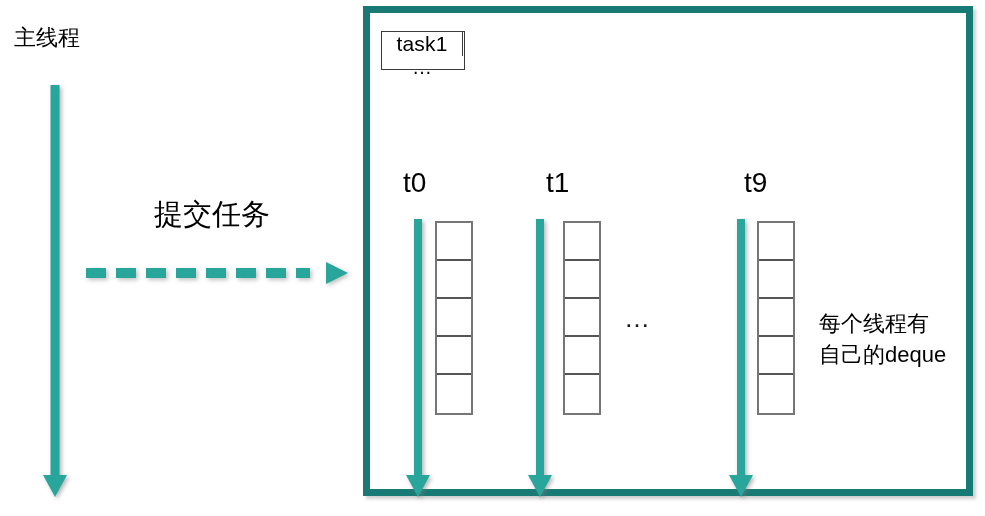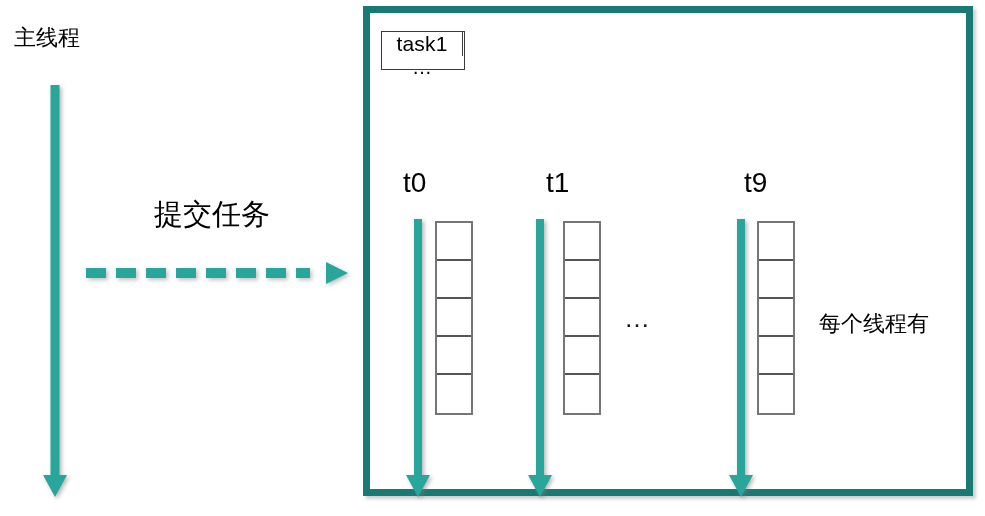--- a/index.html
+++ b/index.html
@@ -273,15 +273,16 @@
   <div class="deque" style="left:757px; top:221px;">
     <div class="deque-cell"></div>
     <div class="deque-cell"></div>
     <div class="deque-cell"></div>
     <div class="deque-cell"></div>
     <div class="deque-cell last"></div>
   </div>
 
   <div class="deque-note">
     <div>每个线程有</div>
+    <div>自己的deque</div>
   </div>
 
 </div>
 
 </body></html>

